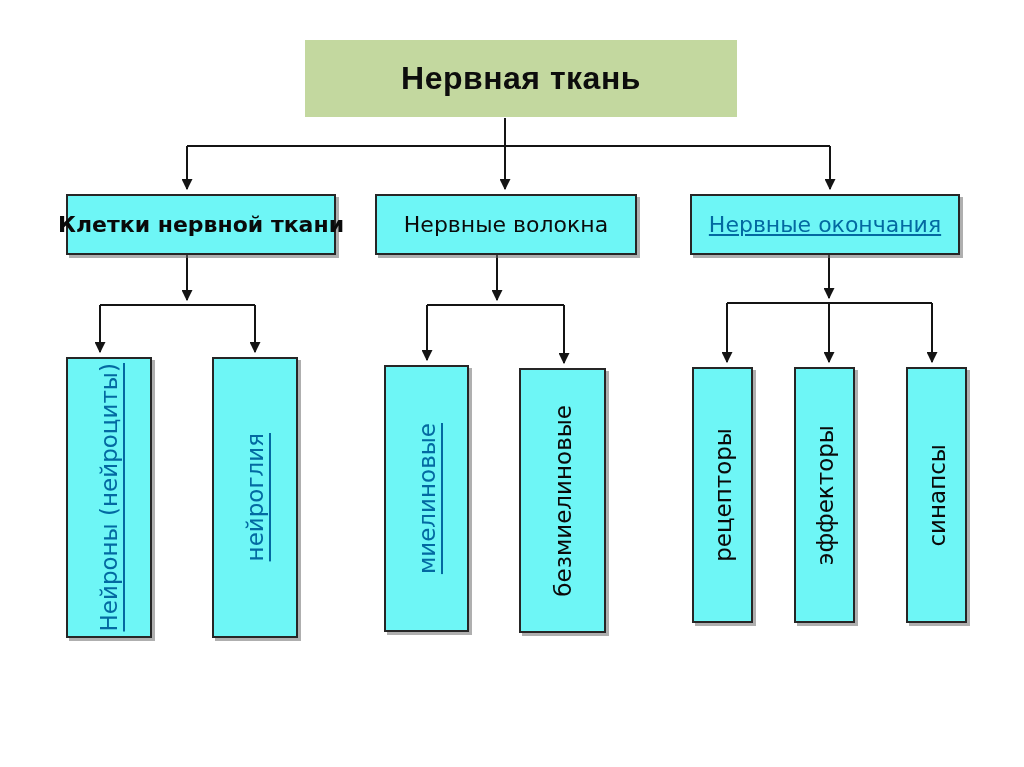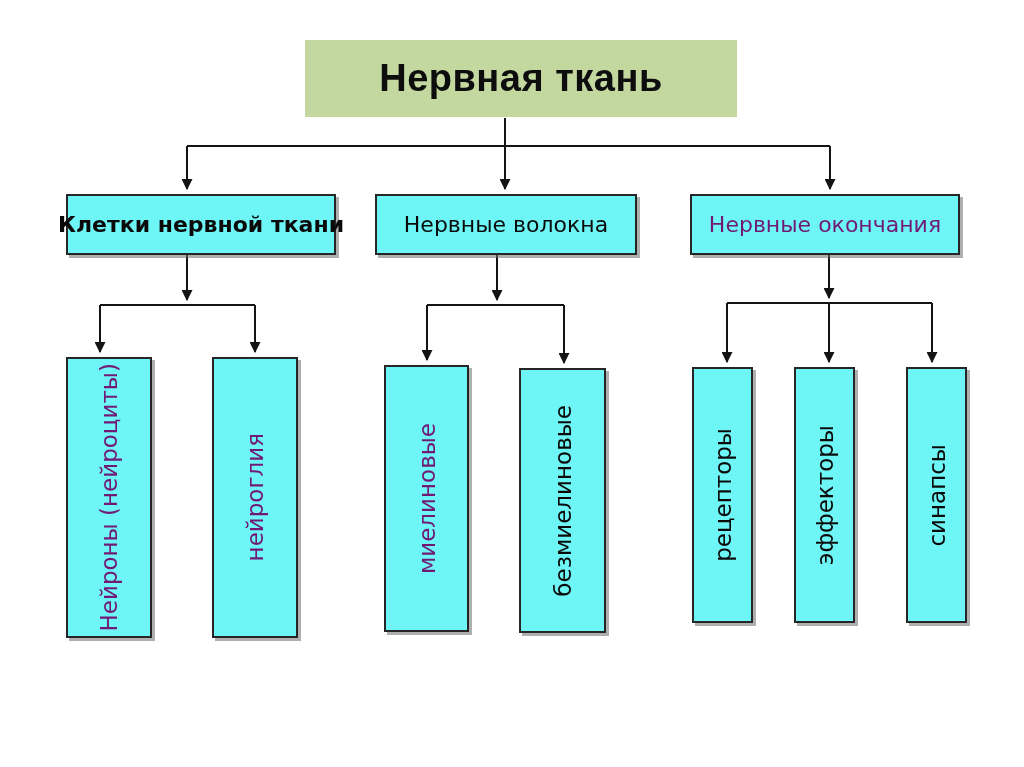--- a/index.html
+++ b/index.html
@@ -23,41 +23,42 @@
     align-items: center;
     justify-content: center;
     box-sizing: border-box;
     text-align: center;
   }
   .title-node {
     background: #c3d89f;
     color: #0d0d0d;
     font-family: "Liberation Sans", sans-serif;
     font-weight: bold;
-    font-size: 38px;
+    font-size: 32px;
     letter-spacing: 0.5px;
   }
   .cyan {
     background: #6ef6f6;
     border: 2px solid #262626;
     box-shadow: 3px 3px 0 rgba(110,110,110,0.55);
     color: #0a0a0a;
   }
   .h2-label {
     font-size: 22px;
     white-space: nowrap;
   }
   .vlabel {
     writing-mode: vertical-rl;
     transform: rotate(180deg);
     white-space: nowrap;
     font-size: 23px;
   }
   .link {
-    color: #701a75;
+    color: #0369a1;
+    text-decoration: underline;
     text-decoration-thickness: 2px;
     text-underline-offset: 2px;
     cursor: pointer;
   }
 </style>
 </head>
 <body>
 
 <div class="stage">
 

